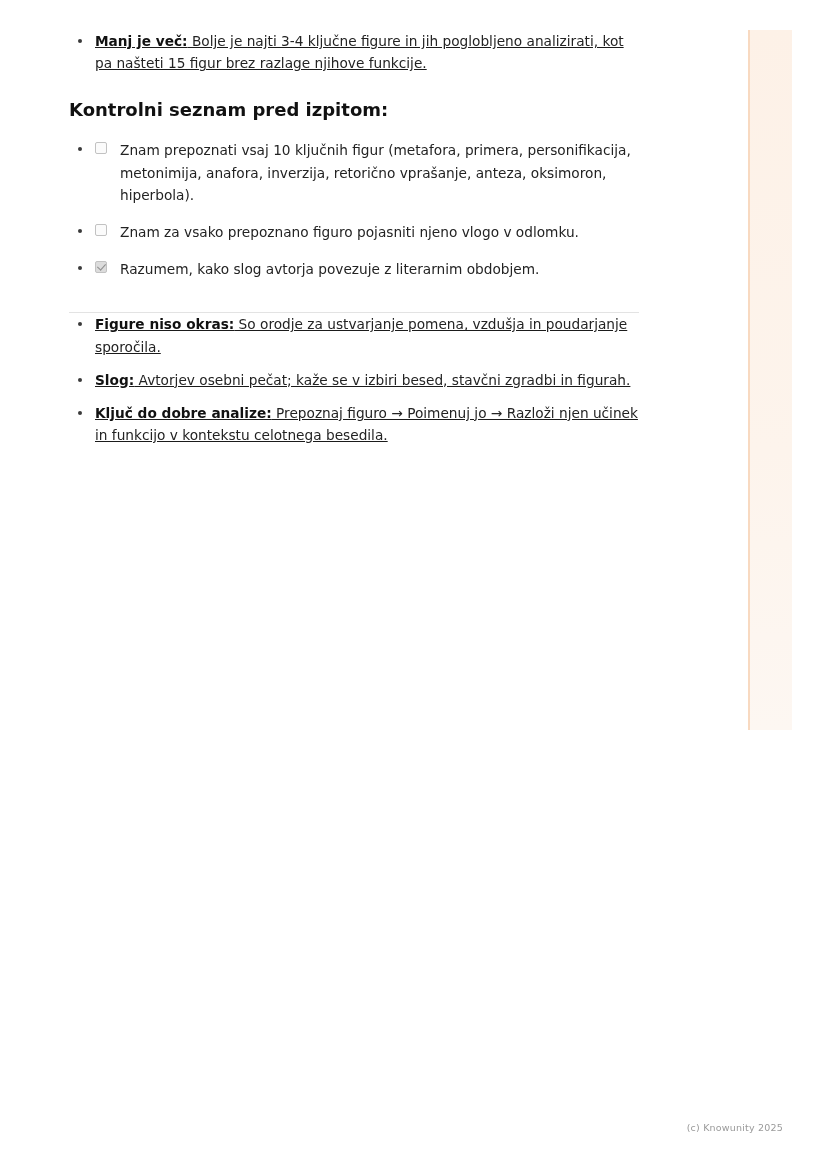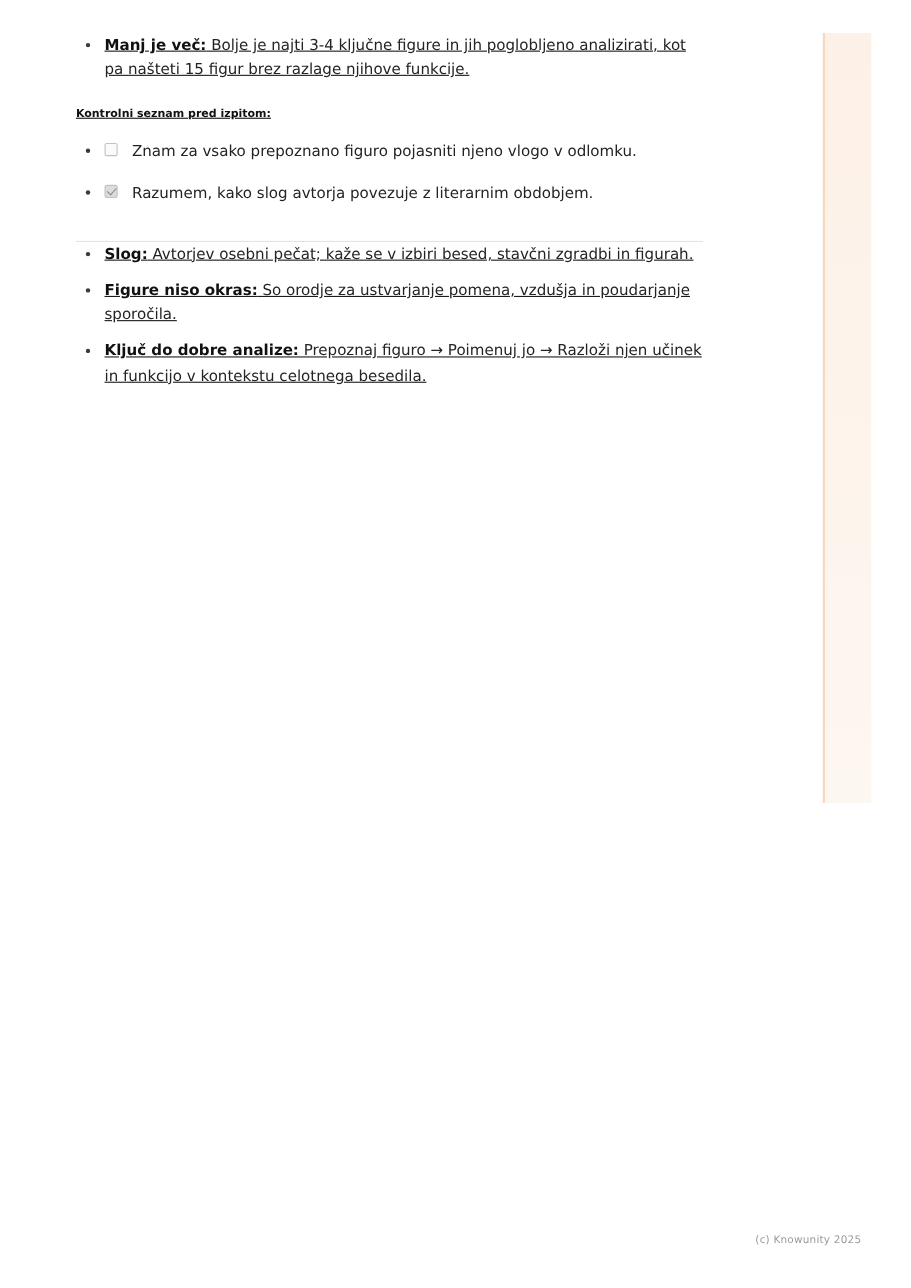--- a/index.html
+++ b/index.html
@@ -70,26 +70,25 @@
     top: 9px;
     width: 4px;
     height: 4px;
     border-radius: 50%;
     background: #3a3a3a;
   }
 
   .lead-bold { font-weight: 700; color: #111; }
 
   .section-label {
-    font-size: 10px;
+    font-size: 18px;
     font-weight: 700;
     color: #111;
     margin: 22px 0 16px 0;
     line-height: 1.5;
-    text-decoration: underline;
   }
 
   
   ul.checklist {
     list-style: none;
     margin: 0;
     padding: 0;
   }
   ul.checklist > li {
     position: relative;
@@ -172,39 +171,43 @@
       <li>
         <span class="lead-bold">Manj je več:</span><span> Bolje je najti 3-4 ključne figure in jih poglobljeno analizirati, kot pa našteti 15 figur brez razlage njihove funkcije.</span>
       </li>
     </ul>
 
     <div class="section-label">Kontrolni seznam pred izpitom:</div>
 
     <ul class="checklist">
       <li>
         <span class="cb"></span>
+        <span>Znam prepoznati vsaj 10 ključnih figur (metafora, primera, personifikacija, metonimija, anafora, inverzija, retorično vprašanje, anteza, oksimoron, hiperbola).</span>
+      </li>
+      <li>
+        <span class="cb"></span>
         <span>Znam za vsako prepoznano figuro pojasniti njeno vlogo v odlomku.</span>
       </li>
       <li>
         <span class="cb checked"></span>
         <span>Razumem, kako slog avtorja povezuje z literarnim obdobjem.</span>
       </li>
     </ul>
 
     <hr class="divider">
 
 
     <ul class="bullets">
       <li>
+        <span class="lead-bold">Figure niso okras:</span><span> So orodje za ustvarjanje pomena, vzdušja in poudarjanje sporočila.</span>
+      </li>
+      <li>
         <span class="lead-bold">Slog:</span><span> Avtorjev osebni pečat; kaže se v izbiri besed, stavčni zgradbi in figurah.</span>
       </li>
       <li>
-        <span class="lead-bold">Figure niso okras:</span><span> So orodje za ustvarjanje pomena, vzdušja in poudarjanje sporočila.</span>
-      </li>
-      <li>
         <span class="lead-bold">Ključ do dobre analize:</span><span> Prepoznaj figuro → Poimenuj jo → Razloži njen učinek in funkcijo v kontekstu celotnega besedila.</span>
       </li>
     </ul>
 
   </div>
 
   <div class="footer">(c) Knowunity 2025</div>
 
 </div>
 

